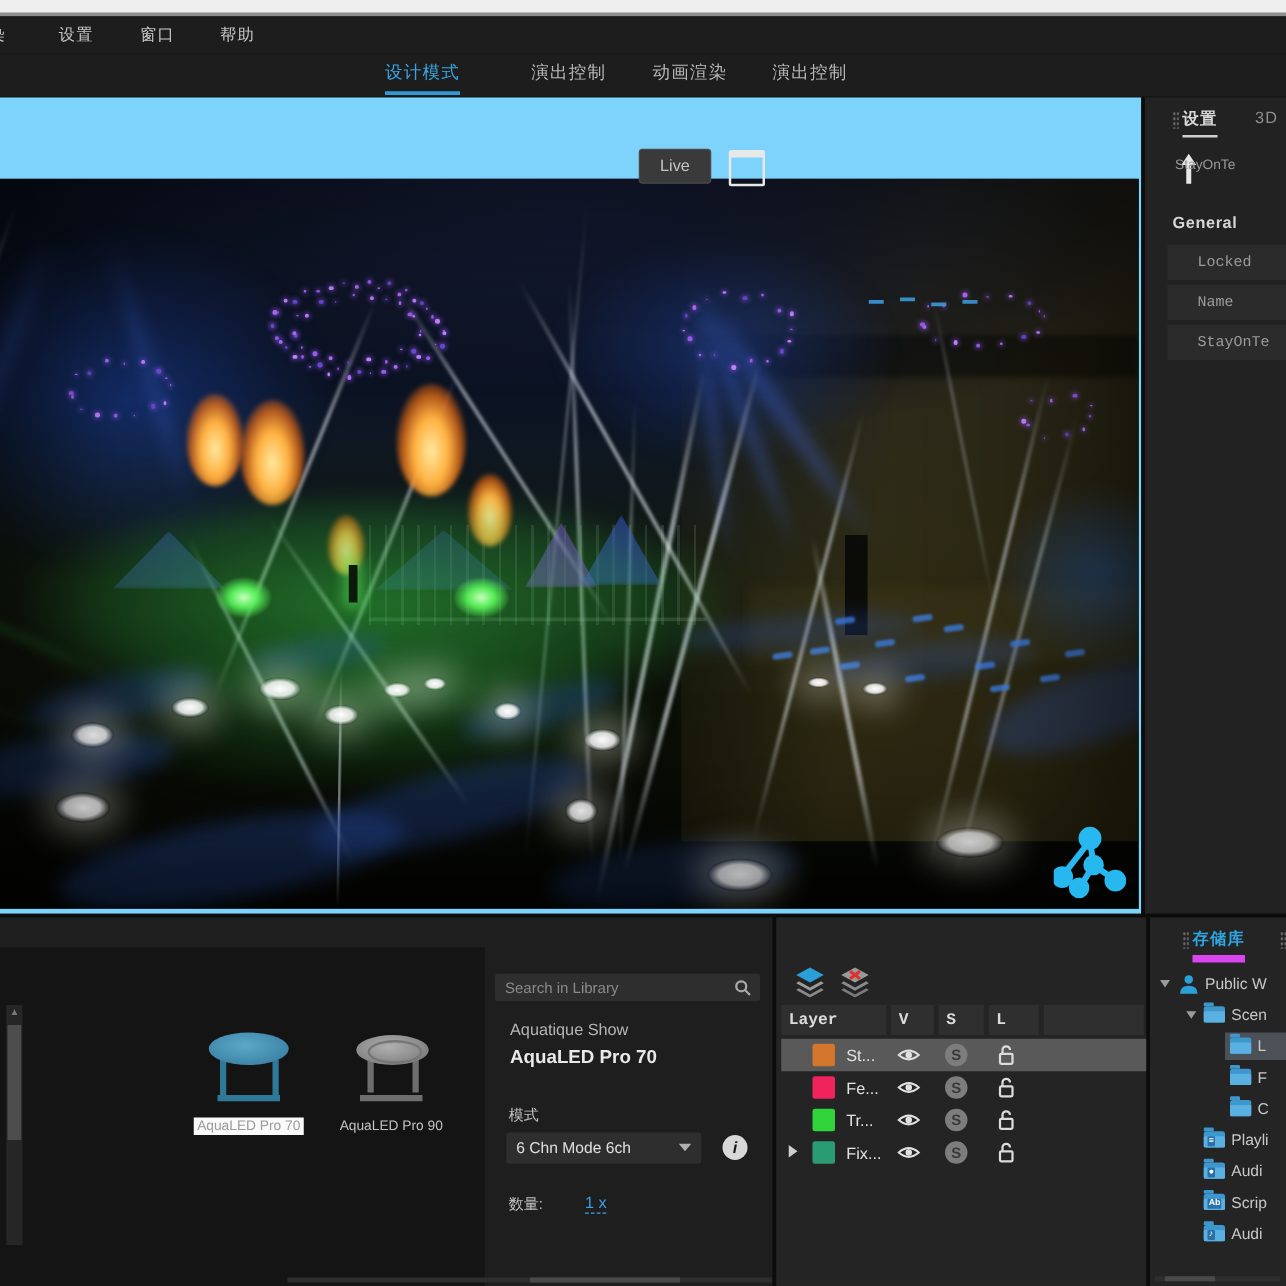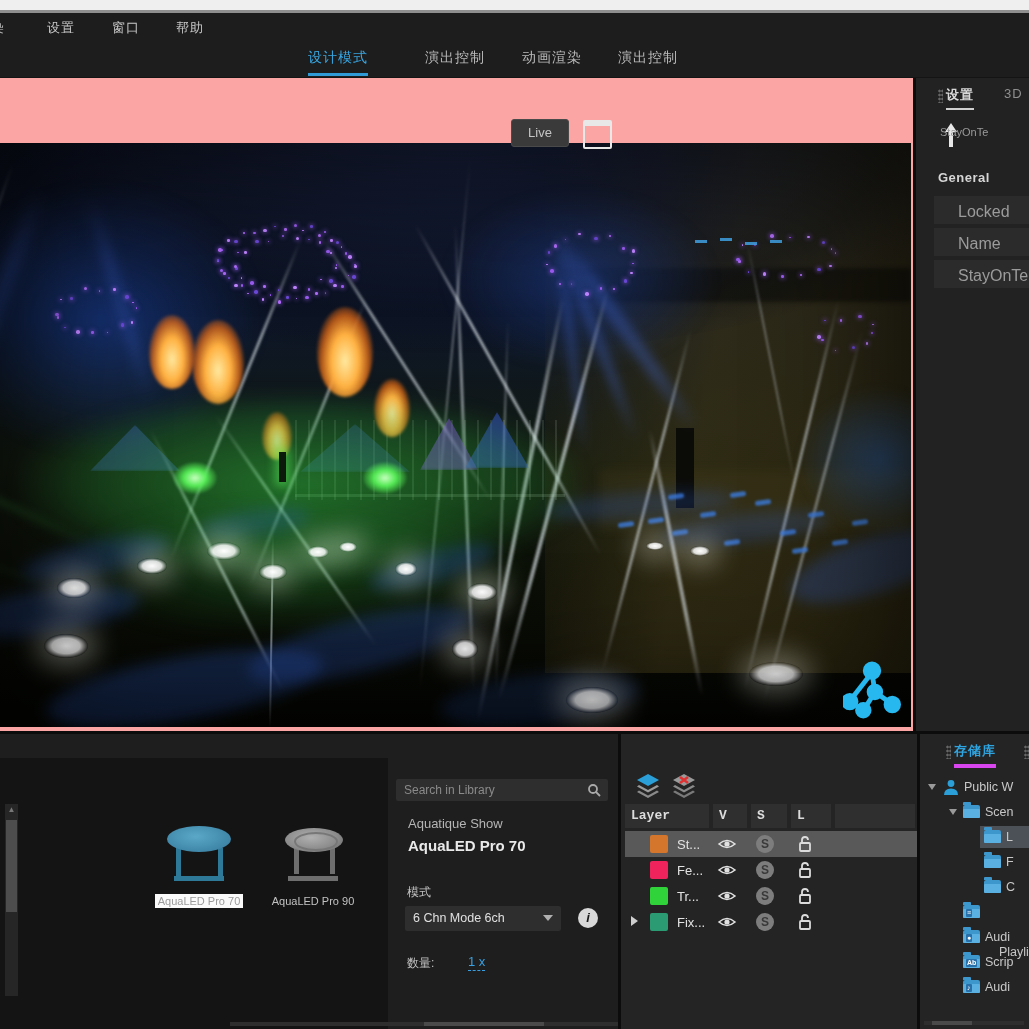--- a/index.html
+++ b/index.html
@@ -9,48 +9,48 @@
 
   
   #white-strip{left:0;top:0;width:1029px;height:10px;background:#efefef;border-bottom:3px solid #8f8f8f;}
   #menubar{left:0;top:13px;width:1029px;height:30px;background:#1d1d1d;}
   .menu-item{position:absolute;top:6px;font-size:13px;color:#c8c8c8;letter-spacing:1px;cursor:default;}
   #tabbar{left:0;top:43px;width:1029px;height:34px;background:#1d1d1d;border-bottom:1px solid #141414;}
   .main-tab{position:absolute;top:6px;font-size:14px;color:#b9b9b9;padding-bottom:6px;letter-spacing:1px;}
   .main-tab.active{color:#38a5e0;border-bottom:3px solid #2f9ad6;}
 
   
-  #viewport-panel{left:0;top:78px;width:913px;height:653px;background:#fca5a5;}
+  #viewport-panel{left:0;top:78px;width:913px;height:653px;background:#7dd3fc;}
   #right-settings-panel{left:916px;top:78px;width:113px;height:653px;background:#222;}
   #bottom-left-panel{left:0;top:734px;width:618px;height:295px;background:#1e1e1e;}
   #layers-panel{left:621px;top:734px;width:296px;height:295px;background:#242424;}
   #storage-panel{left:920px;top:734px;width:109px;height:295px;background:#242424;}
   .vdiv{background:#0c0c0c;}
 
   
   #scene{left:0;top:65px;width:911px;height:584px;overflow:hidden;
      background:linear-gradient(180deg,#0a0f1e 0%,#0d1628 30%,#12190f 55%,#0a0d06 78%,#040502 100%);}
   #scene .fx{position:absolute;}
   #live-btn{left:511px;top:41px;width:56px;height:26px;background:#3a3a3a;border:1px solid #4a4a4a;
      border-radius:3px;color:#c5c5c5;font-size:13px;text-align:center;line-height:25px;}
   #win-icon{left:583px;top:42px;width:25px;height:21px;border:2px solid #e8e8e8;border-top:6px solid #e8e8e8;border-radius:2px;background:transparent;}
 
   
   .panel-tabrow{position:absolute;left:0;top:8px;width:100%;height:26px;}
   .grip{position:absolute;width:5px;height:14px;top:3px;
         background-image:radial-gradient(#676767 1px,transparent 1.2px);background-size:3px 4px;}
   .side-tab{position:absolute;font-size:13px;font-weight:bold;letter-spacing:1px;padding-bottom:4px;}
   .side-tab.on-white{color:#d8d8d8;border-bottom:2px solid #cfcfcf;}
-  .side-tab.on-blue{color:#2ea4e0;border-bottom:4px solid #d946ef;}
+  .side-tab.on-blue{color:#2ea4e0;border-bottom:6px solid #d946ef;}
   .side-tab.off{color:#8f8f8f;font-weight:normal;border:0;}
   #fest-row{left:24px;top:48px;font-size:11px;color:#9a9a9a;}
   #up-arrow{left:28px;top:44px;width:14px;height:26px;}
   #general-hdr{left:22px;top:92px;font-size:13px;font-weight:bold;color:#d6d6d6;letter-spacing:.5px;}
   .prop-row{position:absolute;left:18px;width:95px;height:28px;background:#2b2b2b;}
-  .prop-row span{position:absolute;left:24px;top:7px;font-size:16px;color:#9b9b9b;}
+  .prop-row span{position:absolute;left:24px;top:7px;font-size:12px;color:#9b9b9b;font-family:Liberation Mono, monospace;}
 
   
   #fixture-browser{left:0;top:24px;width:388px;height:271px;background:#141414;overflow:hidden;}
   #fb-scrollbar{left:5px;top:70px;width:13px;height:192px;background:#262626;}
   #fb-scroll-up{left:5px;top:70px;width:13px;height:12px;color:#777;font-size:8px;text-align:center;line-height:12px;}
   #fb-thumb{left:6px;top:86px;width:11px;height:92px;background:#4d4d4d;}
   .fixture-item{position:absolute;top:62px;width:110px;text-align:center;}
   .fixture-item .thumb{position:relative;width:110px;height:70px;}
   .fixture-item .flabel{margin-top:4px;font-size:11px;color:#c2c2c2;display:inline-block;padding:1px 3px;}
   .fixture-item.selected .flabel{background:#fafafa;color:#9a9a9a;}
@@ -559,21 +559,21 @@
         <span class="tlabel" style="left:86px;">F</span>
       </div>
       <div class="tree-row" style="top: 100px;">
         <div class="folder-ic" style="left:64px;"></div>
         <span class="tlabel" style="left:86px;">C</span>
       </div>
       <div class="tree-row" style="top: 125px;">
         <div class="folder-ic" style="left:43px;">
           <span class="fbadge">≡</span>
         </div>
-        <span class="tlabel" style="left:79px;margin-top:40px;">Playli</span>
+        <span class="tlabel" style="left:65px;">Playli</span>
       </div>
       <div class="tree-row" style="top: 150px;">
         <div class="folder-ic" style="left:43px;">
           <span class="fbadge">●</span>
         </div>
         <span class="tlabel" style="left:65px;">Audi</span>
       </div>
       <div class="tree-row" style="top: 175px;">
         <div class="folder-ic" style="left:43px;">
           <span class="fbadge">Ab</span>

